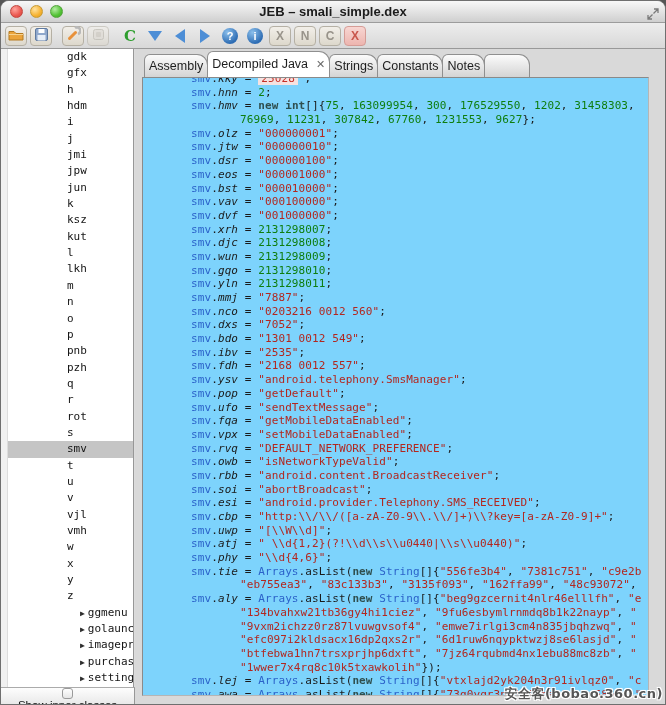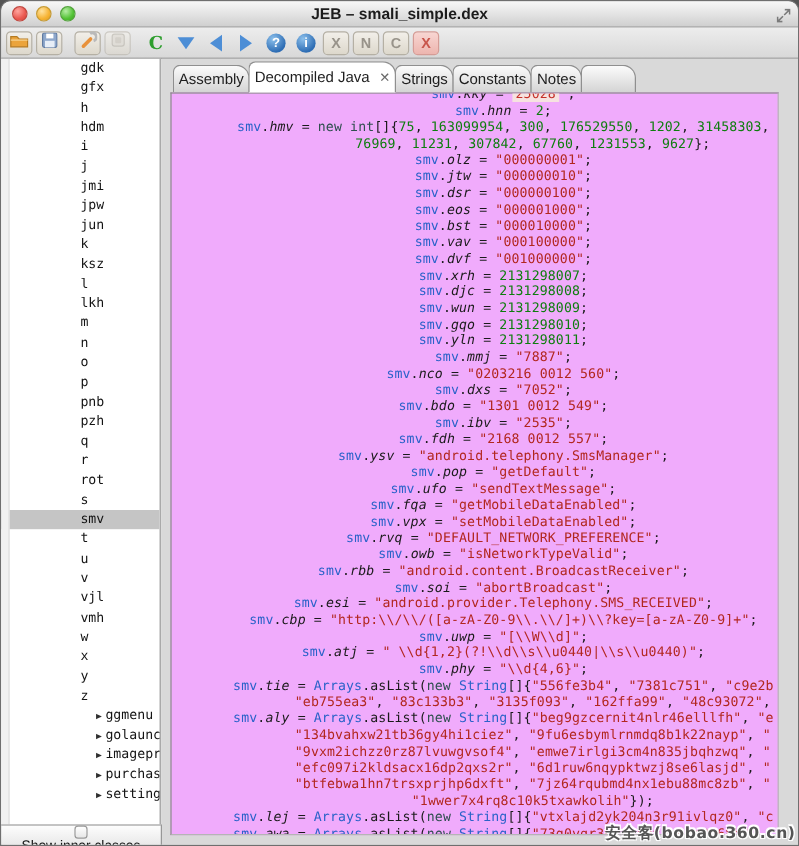--- a/index.html
+++ b/index.html
@@ -58,30 +58,30 @@
   #tabbar { position: absolute; top: 2px; left: 0; right: 0; height: 26px; display: flex;
             align-items: flex-end; padding-left: 9px; }
   .tab { height: 23px; line-height: 23px; padding: 0 4px; font-size: 12.5px; color: #1e1e1e;
          background: linear-gradient(#fbfbfb, #d4d4d4); border: 1px solid #8f8f8f; border-bottom: none;
          border-radius: 6px 11px 0 0; margin-right: -1px; position: relative; white-space: nowrap; }
   .tab.active { background: #fff; z-index: 3; height: 26px; line-height: 25px; }
   .tab-close { margin-left: 8px; color: #6a6a6a; font-size: 11px; }
   .tab.stub { width: 46px; }
 
   
-  #codewrap { position: absolute; left: 7px; top: 28px; right: 16px; bottom: 8px; background: #f0abfc;
+  #codewrap { position: absolute; left: 7px; top: 28px; right: 16px; bottom: 8px; background: #7dd3fc;
               border: 1px solid #8a8a8a; border-right-color: #b5b5b5; border-bottom-color: #b5b5b5;
-              overflow: hidden; text-align: center; }
+              overflow: hidden; }
   #code { position: absolute; left: 0; top: -6px; right: 0; font-family: "DejaVu Sans Mono", monospace;
           font-size: 11px; letter-spacing: .1px; line-height: 13.7px; white-space: pre; color: #1a1a1a; }
   .cl { padding-left: 48px; height: 13.7px; }
   .cl.cont { padding-left: 97px; }
   .t-o { color: #2b62c9; }
   .t-f { font-style: italic; }
-  .t-k { color: #2f4f4f; font-weight: normal; }
+  .t-k { color: #2f4f4f; font-weight: bold; }
   .t-n { color: #0e7d0e; }
   .t-s { color: #b2271f; }
   .t-h { color: #c53028; background: #f6e2e0; padding: 0 3px; }
 
   #watermark { position: absolute; right: 2px; bottom: 1px; z-index: 6; font-size: 13px; font-weight: bold;
                color: rgba(70,70,70,.92); letter-spacing: .5px; font-family: "DejaVu Sans", sans-serif;
                text-shadow: 0 0 2px #fff, 1px 1px 0 #fff, -1px -1px 0 #fff, 1px -1px 0 #fff, -1px 1px 0 #fff; }
 </style>
 </head>
 <body>
@@ -159,20 +159,21 @@
         <div class="srow">gfx</div>
         <div class="srow">h</div>
         <div class="srow">hdm</div>
         <div class="srow">i</div>
         <div class="srow">j</div>
         <div class="srow">jmi</div>
         <div class="srow">jpw</div>
         <div class="srow">jun</div>
         <div class="srow">k</div>
         <div class="srow">ksz</div>
+        <div class="srow">kut</div>
         <div class="srow">l</div>
         <div class="srow">lkh</div>
         <div class="srow">m</div>
         <div class="srow">n</div>
         <div class="srow">o</div>
         <div class="srow">p</div>
         <div class="srow">pnb</div>
         <div class="srow">pzh</div>
         <div class="srow">q</div>
         <div class="srow">r</div>

